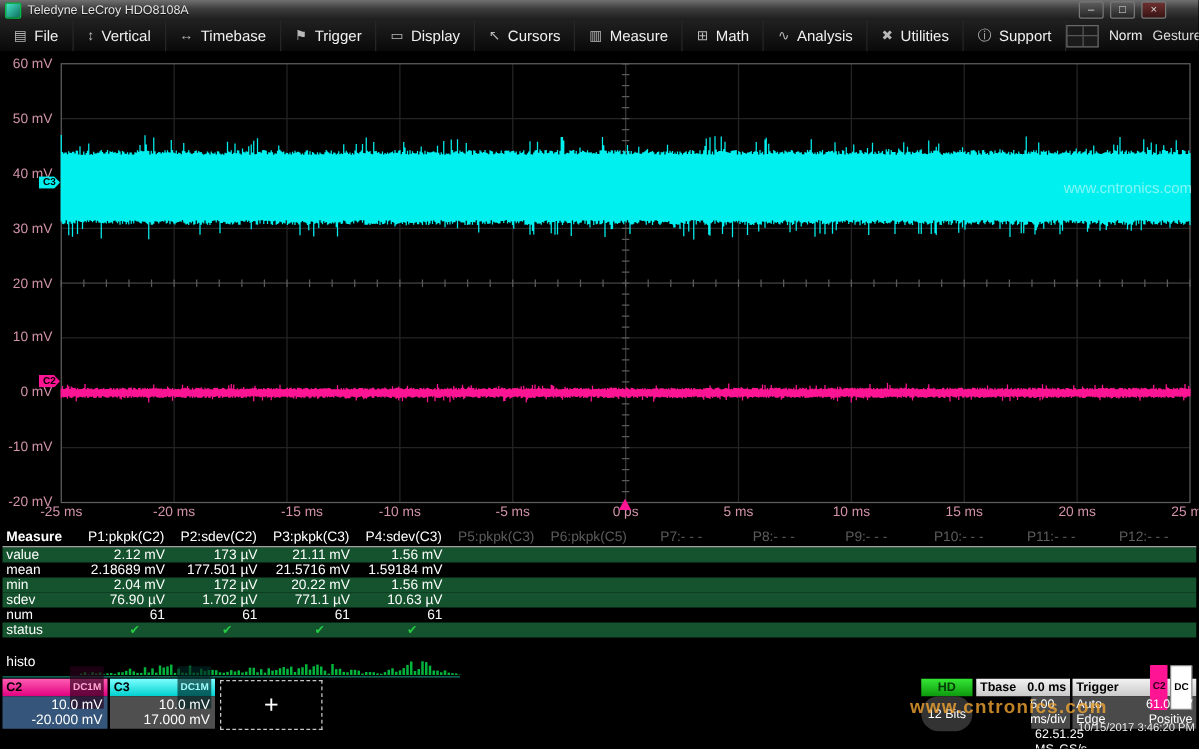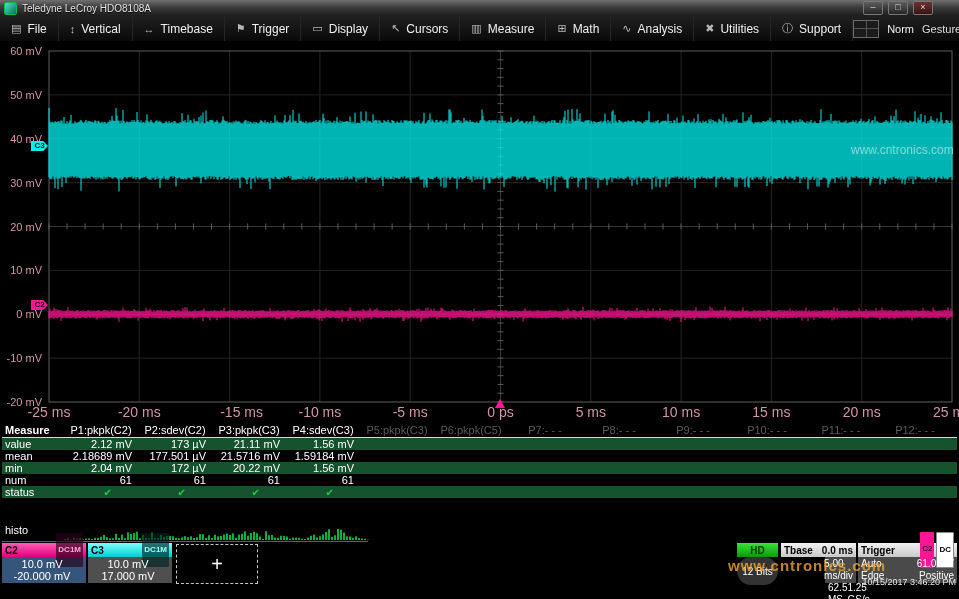--- a/index.html
+++ b/index.html
@@ -29,21 +29,21 @@
   .grid-btn{width:26px;height:18px;background:#1b1b1b;border:1px solid #6a6a6a;box-sizing:border-box;
     background-image:linear-gradient(#555,#555),linear-gradient(#555,#555);
     background-size:1px 100%,100% 1px;background-position:50% 0,0 50%;background-repeat:no-repeat;}
   .norm-label{color:#eee;font-size:11px;}
   .gesture-label{color:#ddd;font-size:11px;}
 
   
   .scope{position:absolute;top:42px;left:0;width:959px;height:380px;background:#000;}
   .wave-wrap{position:absolute;left:48px;top:2px;width:905px;height:362px;}
   .ylab{position:absolute;right:917px;transform:translateY(-50%);color:#d393ab;font-size:11px;white-space:nowrap;}
-  .xlab{position:absolute;top:362px;transform:translateX(-50%);color:#d393ab;font-size:14px;white-space:nowrap;}
+  .xlab{position:absolute;top:362px;transform:translateX(-50%);color:#d393ab;font-size:11px;white-space:nowrap;}
   .trace-marker{position:absolute;width:17px;height:10px;font-size:8px;font-weight:bold;color:#000;
     text-align:center;line-height:10px;clip-path:polygon(0 0,72% 0,100% 50%,72% 100%,0 100%);}
   .trig-arrow{position:absolute;width:0;height:0;border-left:5px solid transparent;border-right:5px solid transparent;
     border-bottom:9px solid #ff1493;}
   .wm-mid{position:absolute;left:851px;top:143px;color:#eafcfc;opacity:.55;font-size:12px;z-index:3;white-space:nowrap;}
 
   
   .measure{position:absolute;top:422px;left:2px;width:955px;}
   .mrow{display:grid;grid-template-columns:62px repeat(12,74px);height:12px;align-items:center;}
   .mrow.mhead{height:15px;border-bottom:1px solid #d8d8d8;}
@@ -56,21 +56,21 @@
   .mcheck{color:#26cc44;font-size:10px;text-align:right;padding-right:26px;}
   .histo-row{position:absolute;top:522px;left:2px;width:955px;height:19px;}
   .histo-label{position:absolute;left:3px;top:2px;color:#fff;font-size:11px;}
   .histo-line{position:absolute;left:0;top:19px;width:366px;height:1px;background:#13806b;}
 
   
   .chbox{position:absolute;top:543px;height:40px;box-sizing:border-box;}
   .chbox .hd{height:14px;display:flex;align-items:center;justify-content:space-between;
     padding:0 3px;font-size:10px;font-weight:bold;color:#000;}
   .badge{font-size:8px;font-weight:bold;padding:12px 2px;border-radius:1px;line-height:10px;}
-  .chbody{height:26px;display:flex;flex-direction:column;justify-content:center;align-items:center;
+  .chbody{height:26px;display:flex;flex-direction:column;justify-content:center;align-items:flex-end;
     padding-right:4px;color:#fff;font-size:11px;line-height:12px;}
   .addbox{position:absolute;left:176px;top:544px;width:80px;height:38px;border:1px dashed #c8c8c8;
     color:#fff;font-size:20px;display:flex;align-items:center;justify-content:center;background:#000;}
   .sysbox{position:absolute;top:543px;box-sizing:border-box;font-size:10px;}
   .sysbox .shd{height:14px;display:flex;align-items:center;justify-content:space-between;padding:0 3px;
     background:linear-gradient(#f2f2f2,#c9c9c9);color:#000;font-weight:bold;}
   .sysbox .sbody{background:#4a4a4a;color:#fff;padding:1px 3px;}
   .srow{display:flex;justify-content:space-between;line-height:12px;}
   .wm-bottom{position:absolute;left:728px;top:557px;color:#f0a432;opacity:.8;font-size:15px;font-weight:bold;
     letter-spacing:1px;z-index:6;white-space:nowrap;}
@@ -256,20 +256,35 @@
         <div class="mval"></div>
         <div class="mval"></div>
         <div class="mval"></div>
       </div>
       <div class="mrow stripe">
         <div class="mlabel">min</div>
         <div class="mval">2.04 mV</div>
         <div class="mval">172 µV</div>
         <div class="mval">20.22 mV</div>
         <div class="mval">1.56 mV</div>
+        <div class="mval"></div>
+        <div class="mval"></div>
+        <div class="mval"></div>
+        <div class="mval"></div>
+        <div class="mval"></div>
+        <div class="mval"></div>
+        <div class="mval"></div>
+        <div class="mval"></div>
+      </div>
+      <div class="mrow stripe">
+        <div class="mlabel">sdev</div>
+        <div class="mval">76.90 µV</div>
+        <div class="mval">1.702 µV</div>
+        <div class="mval">771.1 µV</div>
+        <div class="mval">10.63 µV</div>
         <div class="mval"></div>
         <div class="mval"></div>
         <div class="mval"></div>
         <div class="mval"></div>
         <div class="mval"></div>
         <div class="mval"></div>
         <div class="mval"></div>
         <div class="mval"></div>
       </div>
       <div class="mrow">

